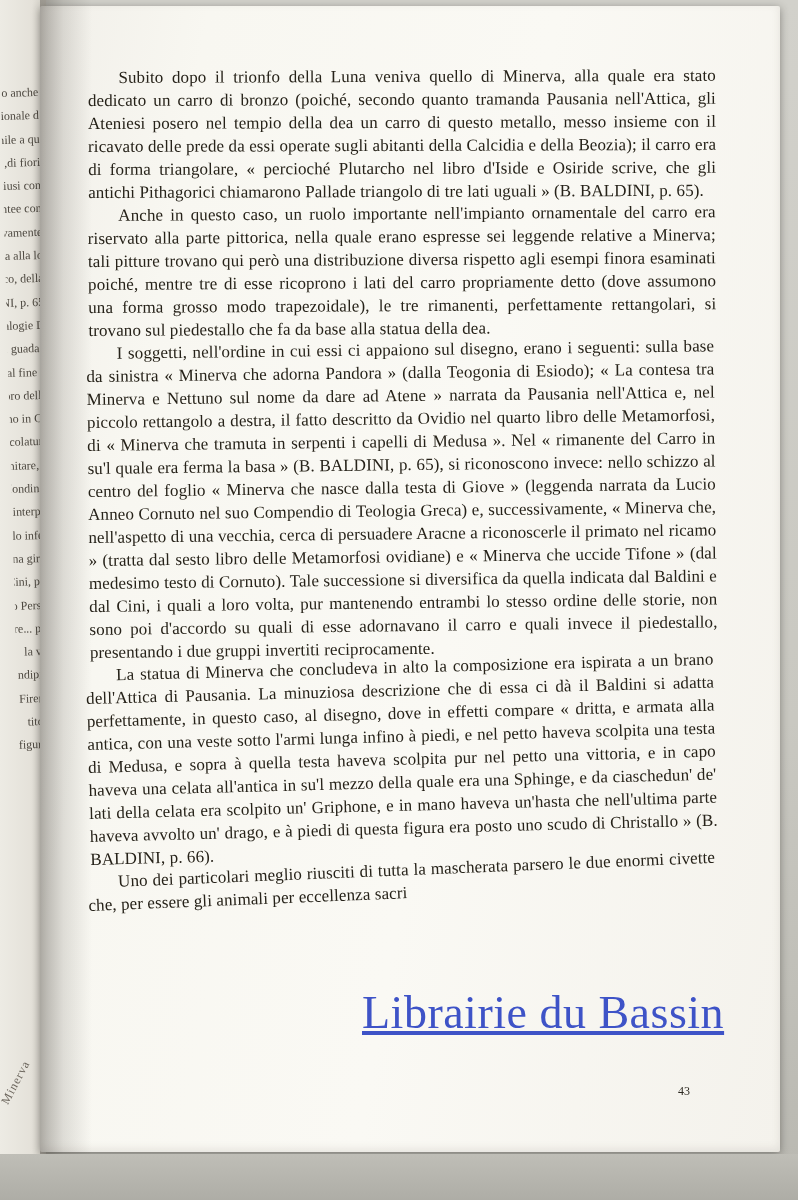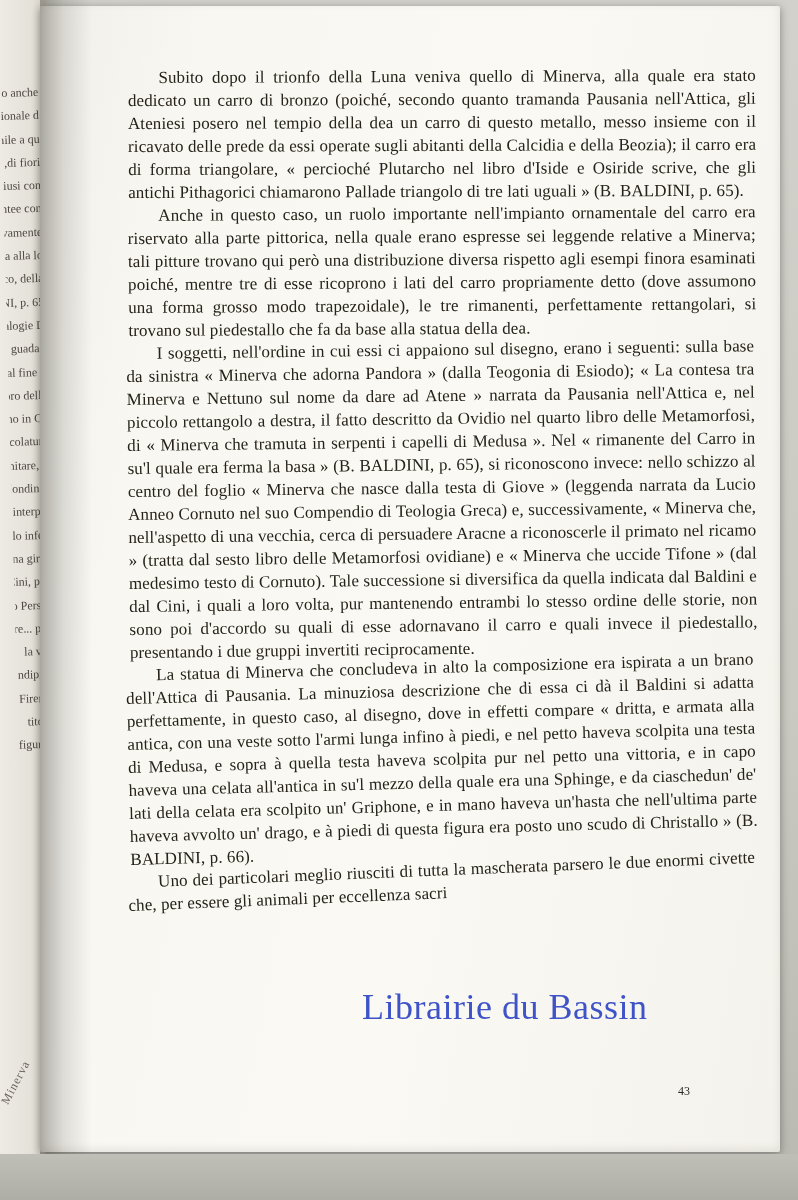--- a/index.html
+++ b/index.html
@@ -40,37 +40,37 @@
   }
   
   .gutter-shadow{
     position:absolute;left:40px;top:0;bottom:42px;width:52px;
     background:linear-gradient(90deg,rgba(60,55,48,.38) 0%,rgba(60,55,48,.14) 45%,rgba(60,55,48,0) 100%);
     pointer-events:none;
   }
   .text-block{
     position:absolute;left:88px;top:66px;width:628px;
     font-size:17px;line-height:23px;color:#262219;
-    text-align:justify;letter-spacing:.1px;margin-left:40px;
+    text-align:justify;letter-spacing:.1px;
   }
   .para{margin:0;text-indent:1.8em;transform-origin:left center;}
   .para:nth-of-type(1){transform:rotate(-.2deg);}
   .para:nth-of-type(2){transform:rotate(-.35deg);}
   .para:nth-of-type(3){transform:rotate(-.7deg);}
   .para:nth-of-type(4){transform:rotate(-1.5deg);}
   .para:nth-of-type(5){transform:rotate(-2.3deg);}
   .page-number{
     position:absolute;left:678px;top:1084px;
     font-size:12px;color:#2c2820;
   }
   .watermark{
     position:absolute;left:362px;top:986px;
     font-family:"Liberation Serif", serif;
-    font-size:36px;font-weight:500;letter-spacing:.5px;
-    color:#2f46c4;opacity:.92;white-space:nowrap;z-index:5;
+    font-size:46px;font-weight:500;letter-spacing:.5px;
+    color:#2f46c4;opacity:.92;white-space:nowrap;z-index:5;text-decoration:underline;
   }
   
   .bottom-shade{
     position:absolute;left:0;right:0;bottom:0;height:46px;
     background:linear-gradient(180deg,#bfbeb7 0%,#aeada6 100%);
   }
 </style>
 </head>
 <body>
 

